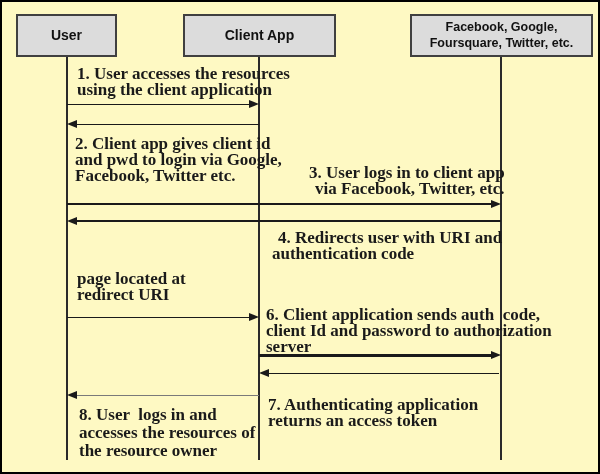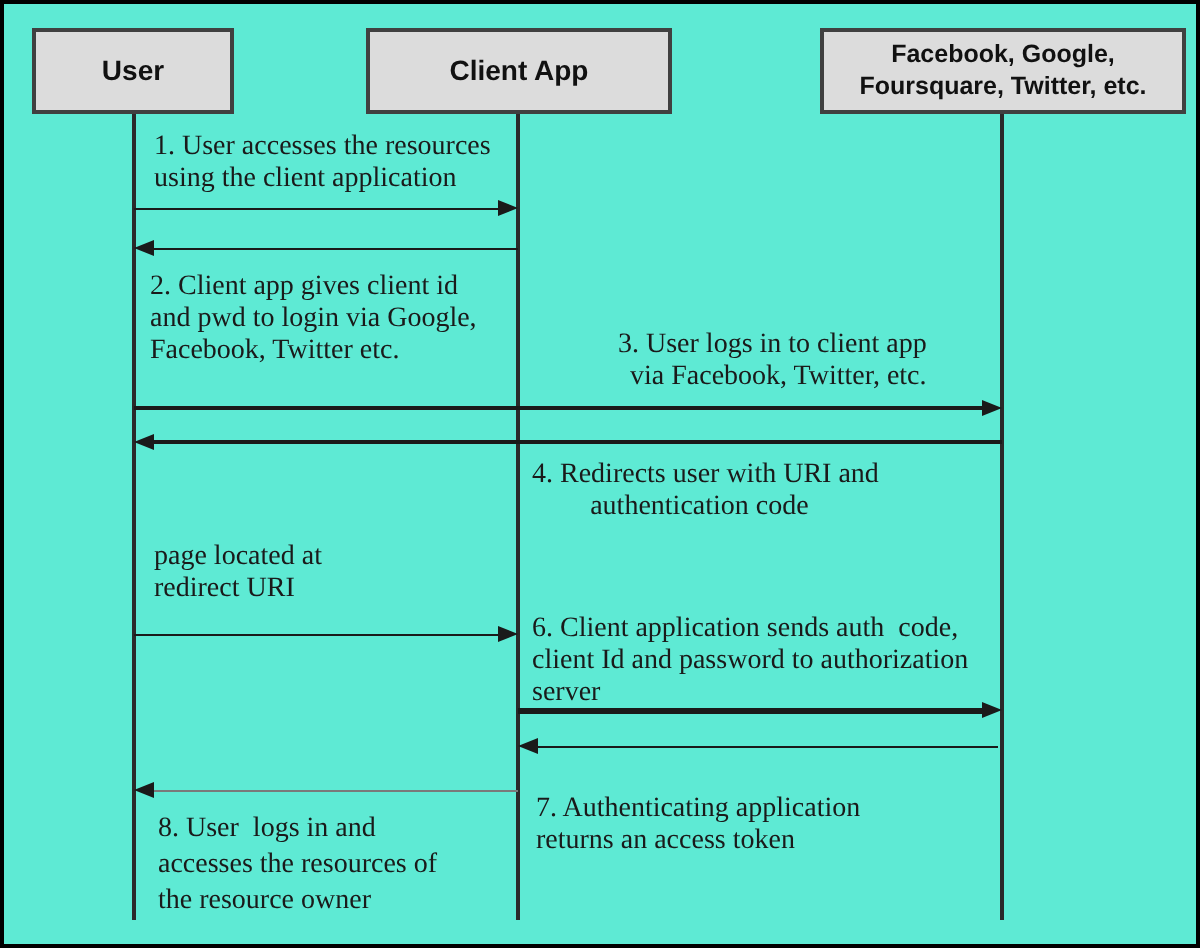--- a/index.html
+++ b/index.html
@@ -1,21 +1,21 @@
 <!DOCTYPE html>
 <html><head>
 <meta charset="utf-8">
 <style>
   html,body { margin:0; padding:0; background:#fff; }
   .frame {
     position:relative;
     width:600px; height:474px;
     box-sizing:border-box;
     border:2px solid #000;
-    background:#5eead4;
+    background:#fef9c3;
     font-family:"Liberation Sans", sans-serif;
     overflow:hidden;
   }
   .actor-box {
     position:absolute;
     box-sizing:border-box;
     background:#dcdcdc;
     border:2px solid #404040;
     display:flex; flex-direction:column;
     align-items:center; justify-content:center;
@@ -34,21 +34,21 @@
   .shaft.gray { background:#7a7a7a; }
   .head { position:absolute; width:0; height:0; top:0;
           border-top:4px solid transparent; border-bottom:4px solid transparent; }
   .head.right { right:0; border-left:10px solid #1a1a1a; }
   .head.left  { left:0;  border-right:10px solid #1a1a1a; }
   .to-right .shaft { left:0; right:7px; }
   .to-left  .shaft { left:7px; right:0; }
   .msg-text {
     position:absolute;
     font-family:"Liberation Serif","DejaVu Serif",serif;
-    font-weight:normal; font-size:14px; color:#1a1a1a;
+    font-weight:bold; font-size:17px; color:#1a1a1a;
     line-height:16px;
   }
   .msg-line { white-space:pre; }
   .indent { padding-left:6px; }
 </style>
 </head>
 <body>
 
 <div class="frame">
 
@@ -92,21 +92,21 @@
   </div>
   <div class="msg-text" style="left:267px; top:163px;margin-left:40px;">
     <div class="msg-line">3. User logs in to client app</div>
     <div class="msg-line indent">via Facebook, Twitter, etc.</div>
   </div>
 
   <div class="msg-arrow to-left" style="left:65px; top:215px; width:434px;">
     <div class="shaft w2"></div>
     <div class="head left"></div>
   </div>
-  <div class="msg-text" style="left:258px; top:228px;text-align:center;">
+  <div class="msg-text" style="left:270px; top:228px;">
     <div class="msg-line indent">4. Redirects user with URI and</div>
     <div class="msg-line">authentication code</div>
   </div>
 
   <div class="msg-arrow to-right" style="left:65px; top:311px; width:192px;">
     <div class="shaft w1"></div>
     <div class="head right"></div>
   </div>
   <div class="msg-text" style="left:75px; top:269px;">
     <div class="msg-line">page located at</div>

